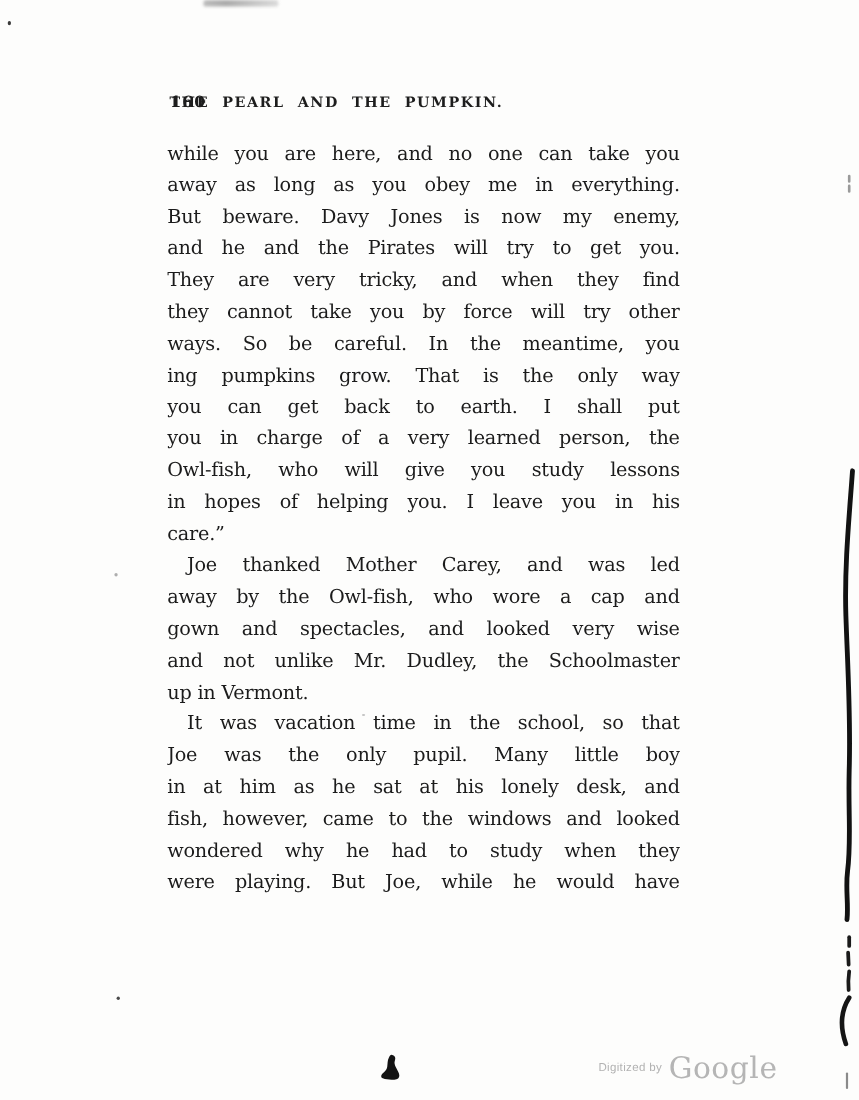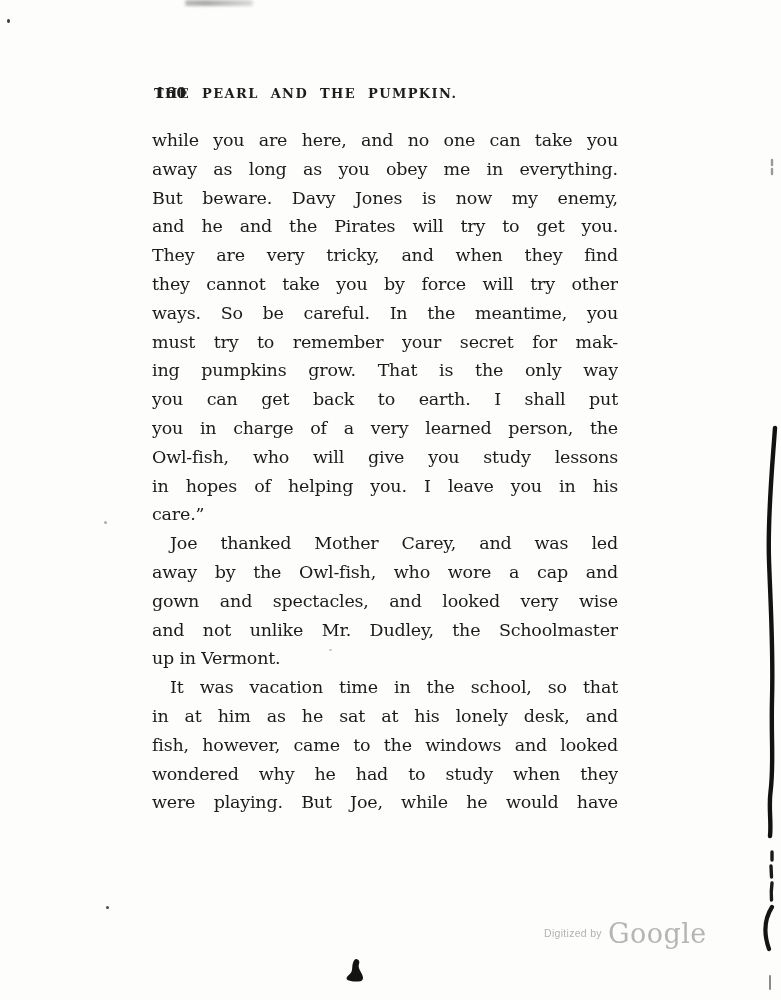--- a/index.html
+++ b/index.html
@@ -31,21 +31,21 @@
   .line{
     height:28.8px;line-height:28.8px;
     text-align:justify;text-align-last:justify;
     overflow:hidden;white-space:normal;
   }
   .line.indent{text-indent:18px;}
   .line.para-end{text-align-last:left;}
 
   
   .watermark{
-    position:absolute;left:544px;top:918px;width:200px;height:40px;
+    position:absolute;left:544px;top:956px;width:200px;height:40px;
     white-space:nowrap;
   }
   .wm-prefix{
     font-family:"Liberation Sans", sans-serif;
     font-size:10.5px;color:#b2b2b2;letter-spacing:0.3px;
     vertical-align:6px;
   }
   .wm-logo{
     font-family:"DejaVu Serif", serif;
     font-size:27px;color:#b5b5b5;letter-spacing:0.5px;
@@ -80,33 +80,33 @@
   <div class="running-title">THE PEARL AND THE PUMPKIN.</div>
 
   <div class="text-block">
       <div class="line">while you are here, and no one can take you</div>
       <div class="line">away as long as you obey me in everything.</div>
       <div class="line">But beware. Davy Jones is now my enemy,</div>
       <div class="line">and he and the Pirates will try to get you.</div>
       <div class="line">They are very tricky, and when they find</div>
       <div class="line">they cannot take you by force will try other</div>
       <div class="line">ways. So be careful. In the meantime, you</div>
-      <div class="line">must try to remember your secret for mak-</div>
       <div class="line">ing pumpkins grow. That is the only way</div>
       <div class="line">you can get back to earth. I shall put</div>
       <div class="line">you in charge of a very learned person, the</div>
       <div class="line">Owl-fish, who will give you study lessons</div>
       <div class="line">in hopes of helping you. I leave you in his</div>
       <div class="line para-end">care.”</div>
       <div class="line indent">Joe thanked Mother Carey, and was led</div>
       <div class="line">away by the Owl-fish, who wore a cap and</div>
       <div class="line">gown and spectacles, and looked very wise</div>
       <div class="line">and not unlike Mr. Dudley, the Schoolmaster</div>
       <div class="line para-end">up in Vermont.</div>
       <div class="line indent">It was vacation time in the school, so that</div>
+      <div class="line">Joe was the only pupil. Many little boy</div>
       <div class="line">in at him as he sat at his lonely desk, and</div>
       <div class="line">fish, however, came to the windows and looked</div>
       <div class="line">wondered why he had to study when they</div>
       <div class="line">were playing. But Joe, while he would have</div>
     </div>
 
   <div class="watermark">
     <span class="wm-prefix">Digitized by</span><span class="wm-logo">Google</span>
   </div>
 

